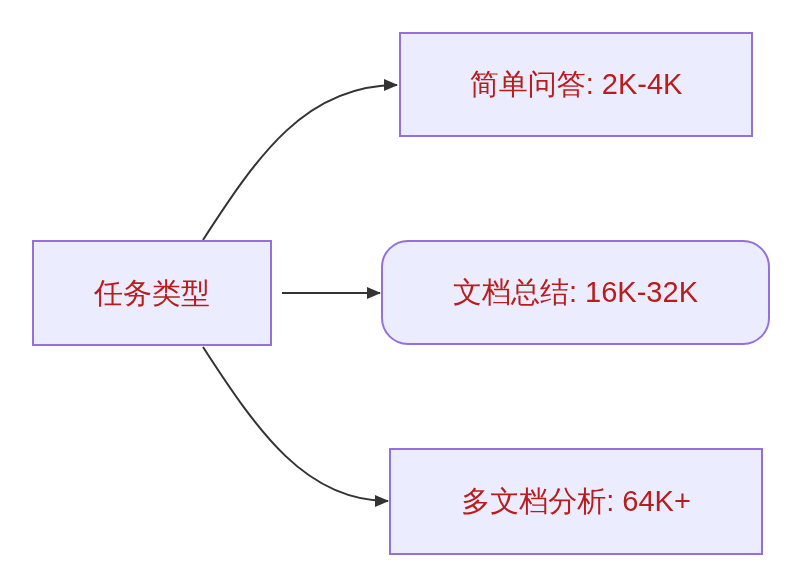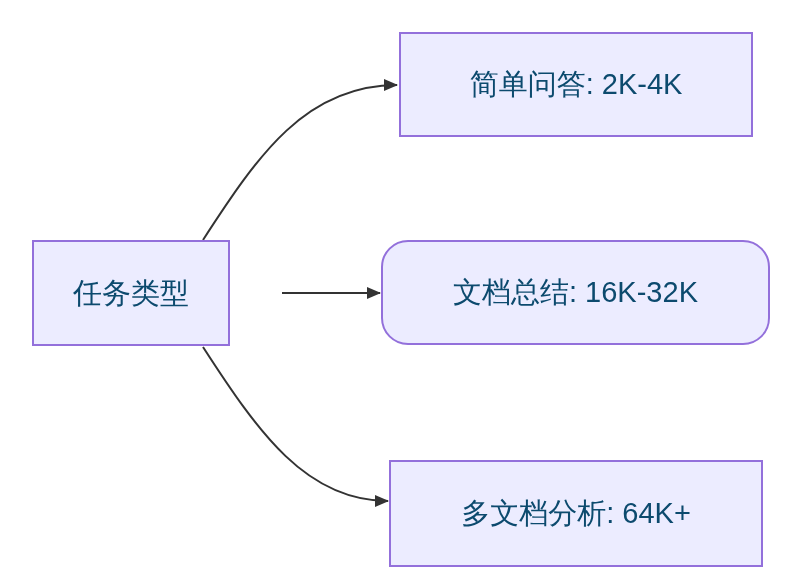--- a/index.html
+++ b/index.html
@@ -25,32 +25,32 @@
   .edges path.edge {
     fill: none;
     stroke: #333333;
     stroke-width: 2px;
   }
   .node {
     position: absolute;
     box-sizing: border-box;
     background: #ECECFF;
     border: 2px solid #9370DB;
-    color: #0c4a6e;
+    color: #b91c1c;
     display: flex;
     align-items: center;
     justify-content: center;
     font-size: 29px;
     line-height: 1.2;
     white-space: nowrap;
   }
-  .node-root { left: 32px;  top: 240px; width: 198px; height: 106px; }
+  .node-root { left: 32px;  top: 240px; width: 240px; height: 106px; }
   .node-b1   { left: 399px; top: 32px;  width: 354px; height: 105px; }
   .node-b2   { left: 381px; top: 240px; width: 389px; height: 105px; border-radius: 27px; }
-  .node-b3   { left: 389px; top: 460px; width: 374px; height: 107px; }
+  .node-b3   { left: 389px; top: 448px; width: 374px; height: 107px; }
 </style>
 </head>
 <body>
 
 <div class="canvas">
 
   <svg class="edges" width="787" height="572" viewBox="0 0 787 572" xmlns="http://www.w3.org/2000/svg">
     <defs>
       <marker id="arrowhead" viewBox="0 0 14 12" markerWidth="14" markerHeight="12" refX="13" refY="6" orient="auto" markerUnits="userSpaceOnUse">
         <path d="M0,0 L14,6 L0,12 Z" fill="#333333"></path>

